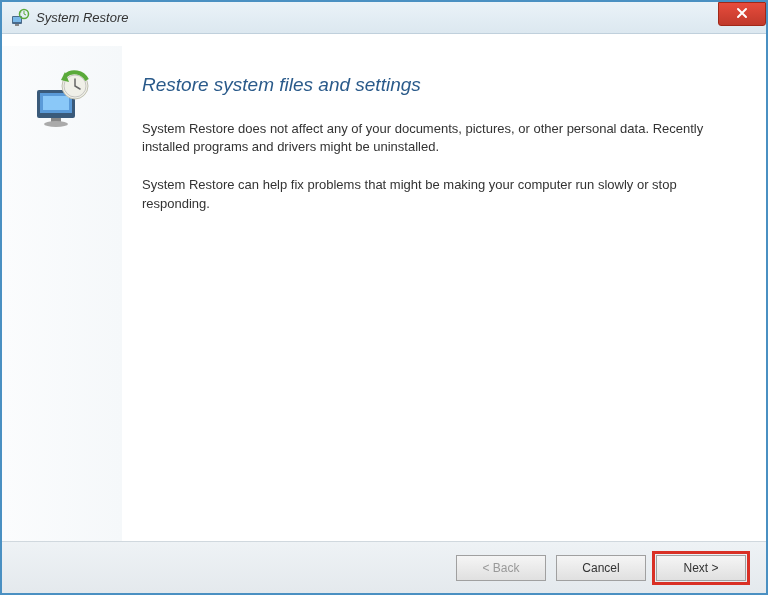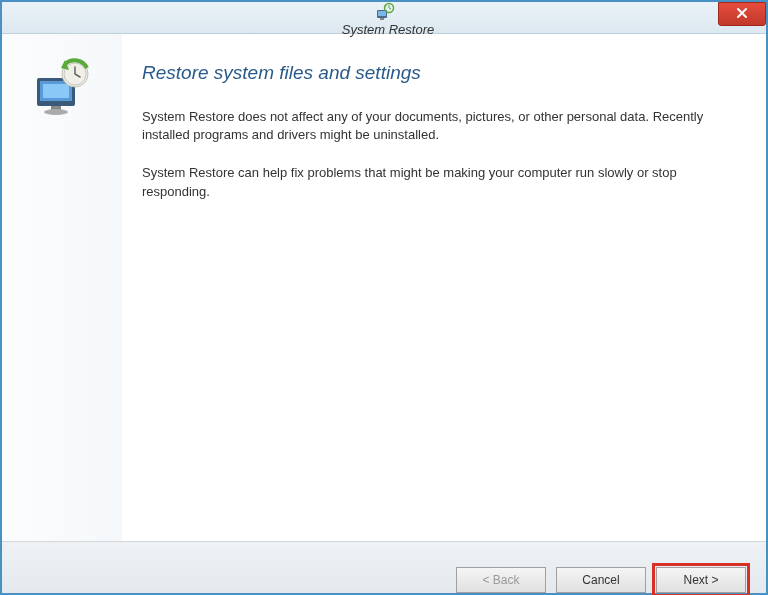--- a/index.html
+++ b/index.html
@@ -24,21 +24,20 @@
       flex-direction: column;
     }
     .titlebar {
       height: 32px;
       background: linear-gradient(to bottom, #eaf2f8, #dce8f0);
       border-bottom: 1px solid #c0d0dc;
       display: flex;
       align-items: center;
       padding-left: 8px;
       position: relative;
-      flex-direction: column;
     }
     .titlebar-icon {
       width: 20px;
       height: 20px;
       margin-right: 6px;
       position: relative;
     }
     .titlebar-icon svg {
       width: 100%;
       height: 100%;
@@ -63,20 +62,21 @@
       cursor: pointer;
     }
     .close-button svg {
       width: 12px;
       height: 12px;
     }
     .content-area {
       flex: 1;
       display: flex;
       background: #ffffff;
+      margin-top: 12px;
     }
     .sidebar {
       width: 120px;
       background: linear-gradient(to right, #fbfcfd, #f5f8fa);
       padding-top: 24px;
       display: flex;
       justify-content: center;
       align-items: flex-start;
     }
     .wizard-icon {
@@ -99,21 +99,21 @@
       font-size: 13px;
       color: #333;
       line-height: 1.4;
       margin-bottom: 20px;
     }
     .button-bar {
       height: 52px;
       background: linear-gradient(to bottom, #eef2f5, #e4e9ed);
       border-top: 1px solid #d0d8de;
       display: flex;
-      align-items: flex-end;
+      align-items: center;
       justify-content: flex-end;
       padding-right: 20px;
       gap: 10px;
     }
     .btn {
       min-width: 90px;
       height: 26px;
       background: linear-gradient(to bottom, #f5f5f5, #e0e0e0);
       border: 1px solid #a0a0a0;
       font-size: 12px;

